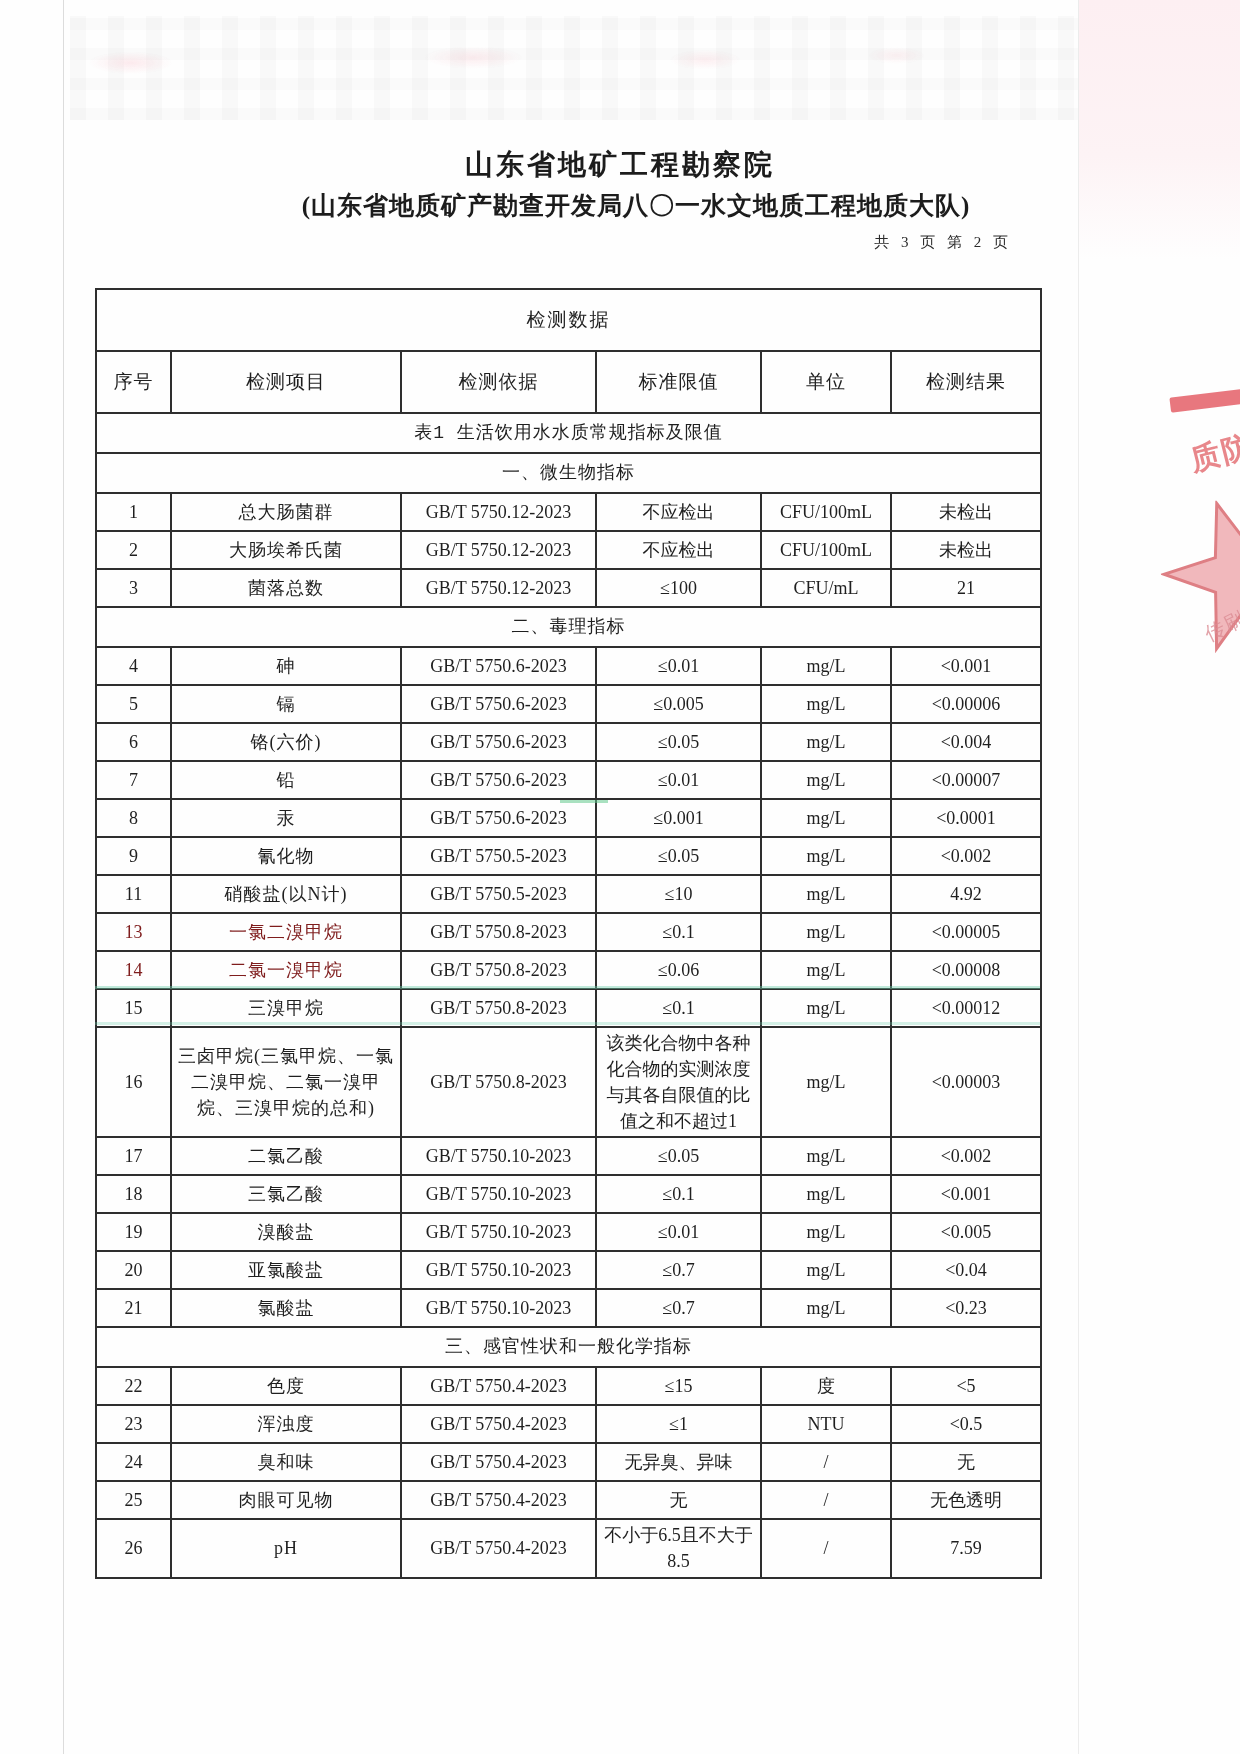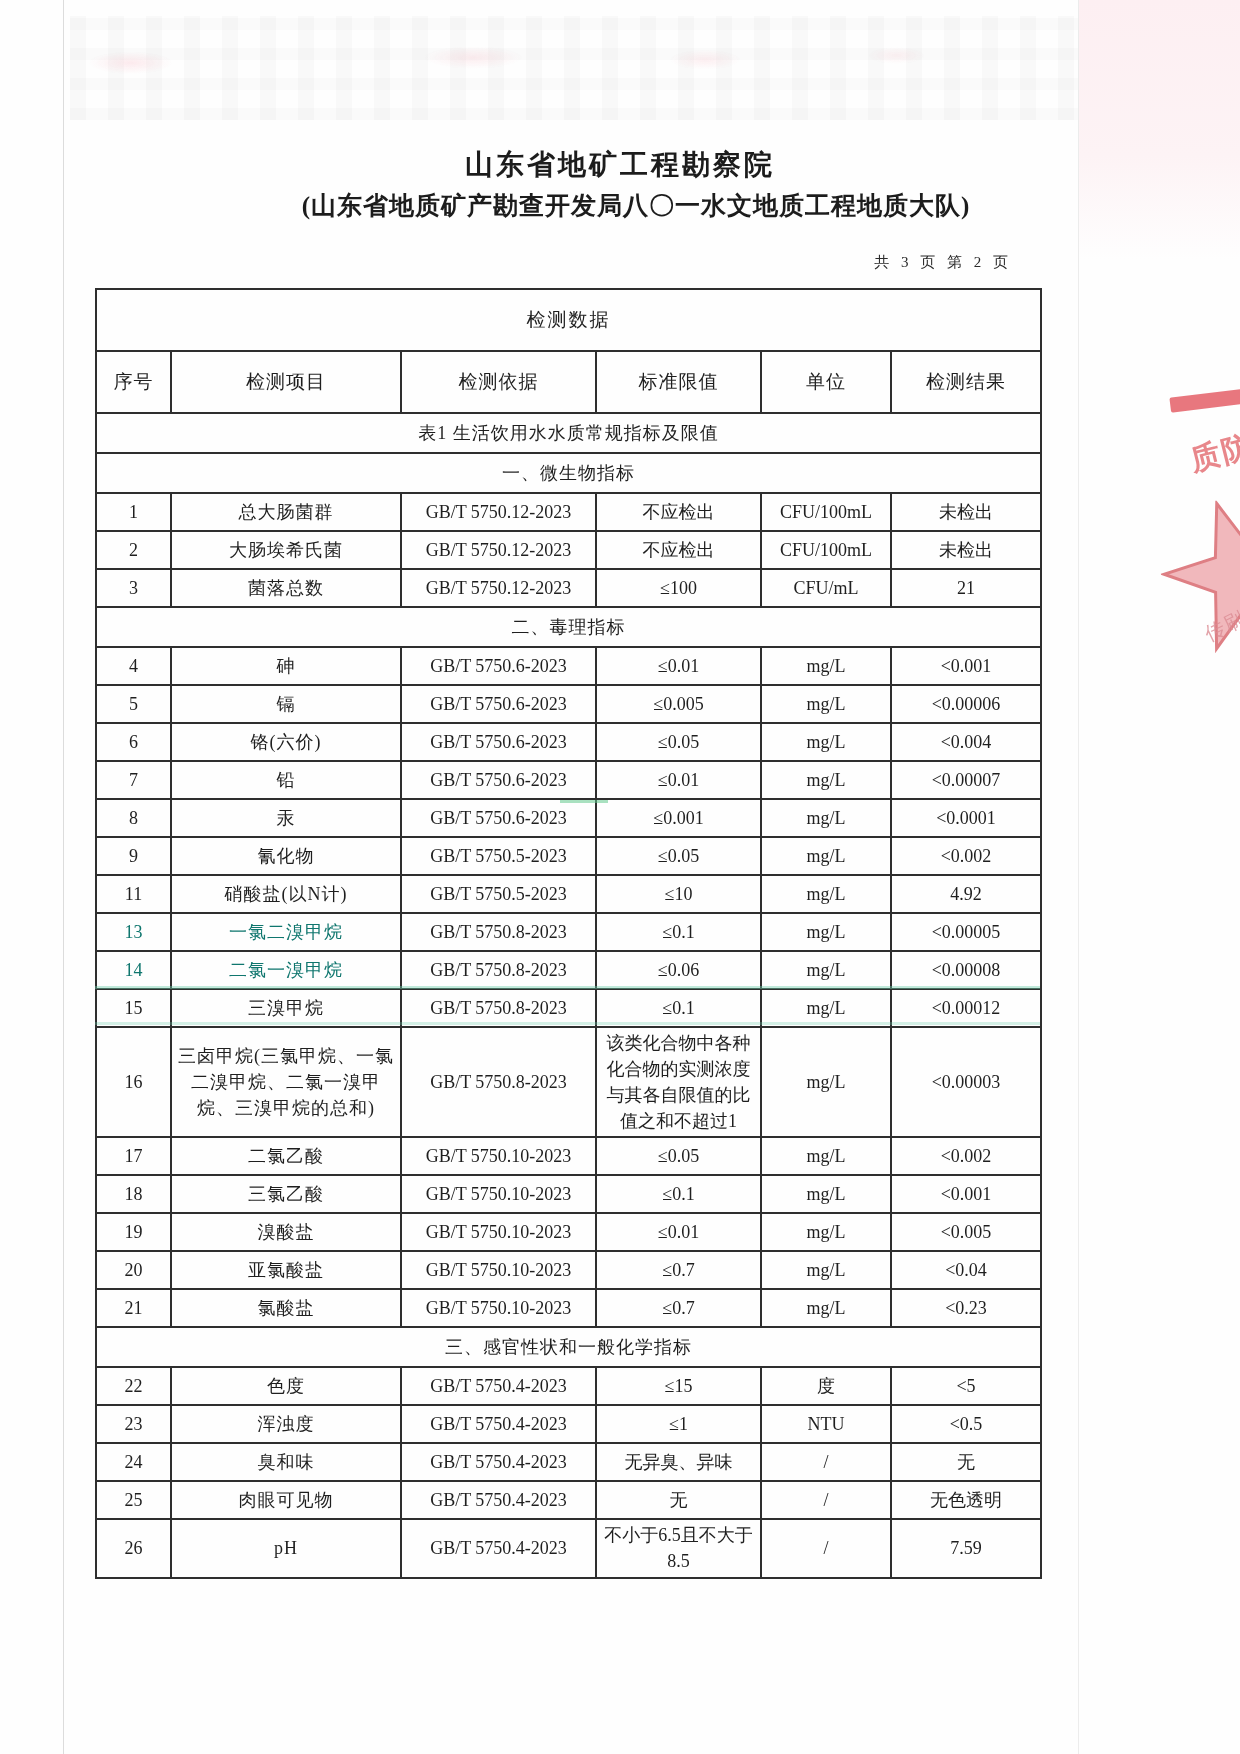--- a/index.html
+++ b/index.html
@@ -18,34 +18,34 @@
       radial-gradient(ellipse 50px 14px at 63% 42%, rgba(246,185,195,.25), transparent 70%),
       radial-gradient(ellipse 40px 12px at 82% 38%, rgba(246,190,198,.22), transparent 70%),
       repeating-linear-gradient(90deg, rgba(0,0,0,.022) 0 16px, transparent 16px 38px),
       repeating-linear-gradient(0deg, rgba(0,0,0,.018) 0 12px, transparent 12px 30px);}
 
   
   .title{position:absolute;left:0;top:146px;width:1240px;text-align:center;
     font-size:28px;font-weight:bold;letter-spacing:3px;color:#1c1c1c;}
   .subtitle{position:absolute;left:16px;top:189px;width:1240px;text-align:center;
     font-size:25px;font-weight:bold;letter-spacing:1px;color:#1c1c1c;}
-  .pageinfo{position:absolute;top:233px;right:228px;font-size:15px;letter-spacing:4px;color:#2a2a2a;margin-top:20px;}
+  .pageinfo{position:absolute;top:233px;right:228px;font-size:15px;letter-spacing:4px;color:#2a2a2a;}
 
   
   table.doc{position:absolute;left:95px;top:288px;width:945px;border-collapse:collapse;
     table-layout:fixed;color:#1f1f1f;}
   table.doc td,table.doc th{border:2px solid #2e2e2e;text-align:center;vertical-align:middle;
     font-size:18px;font-weight:normal;padding:2px 6px;line-height:1.45;overflow:hidden;}
   tr.t-title td{height:56px;font-size:19px;letter-spacing:2px;}
   tr.t-head th{height:56px;font-size:19px;letter-spacing:1px;}
-  td.sec{height:34px;font-size:18px;letter-spacing:1px;}
+  td.sec{height:34px;font-size:18px;letter-spacing:1px;font-family:Liberation Mono, monospace;}
   tr.data-row td{height:32px;}
   .c-method,.c-limit,.c-unit,.c-result{font-family:"Liberation Serif","DejaVu Serif",serif;}
   .c-item{letter-spacing:1px;}
-  tr[data-tint="green"] .c-index,tr[data-tint="green"] .c-item{color:#0f766e;}
+  tr[data-tint="green"] .c-index,tr[data-tint="green"] .c-item{color:#7f1d1d;}
 
   
   .streak{position:absolute;background:rgba(110,208,172,.42);}
   .s1{left:95px;top:986px;width:945px;height:3px;}
   .s2{left:95px;top:1022px;width:945px;height:3px;opacity:.7;}
   .s3{left:560px;top:800px;width:48px;height:3px;background:rgba(98,200,140,.55);}
 
   
   .stamp{position:absolute;right:0;top:385px;width:100px;height:300px;pointer-events:none;}
   .stamp-bar{position:absolute;right:-8px;top:8px;width:78px;height:15px;background:#e2555e;

